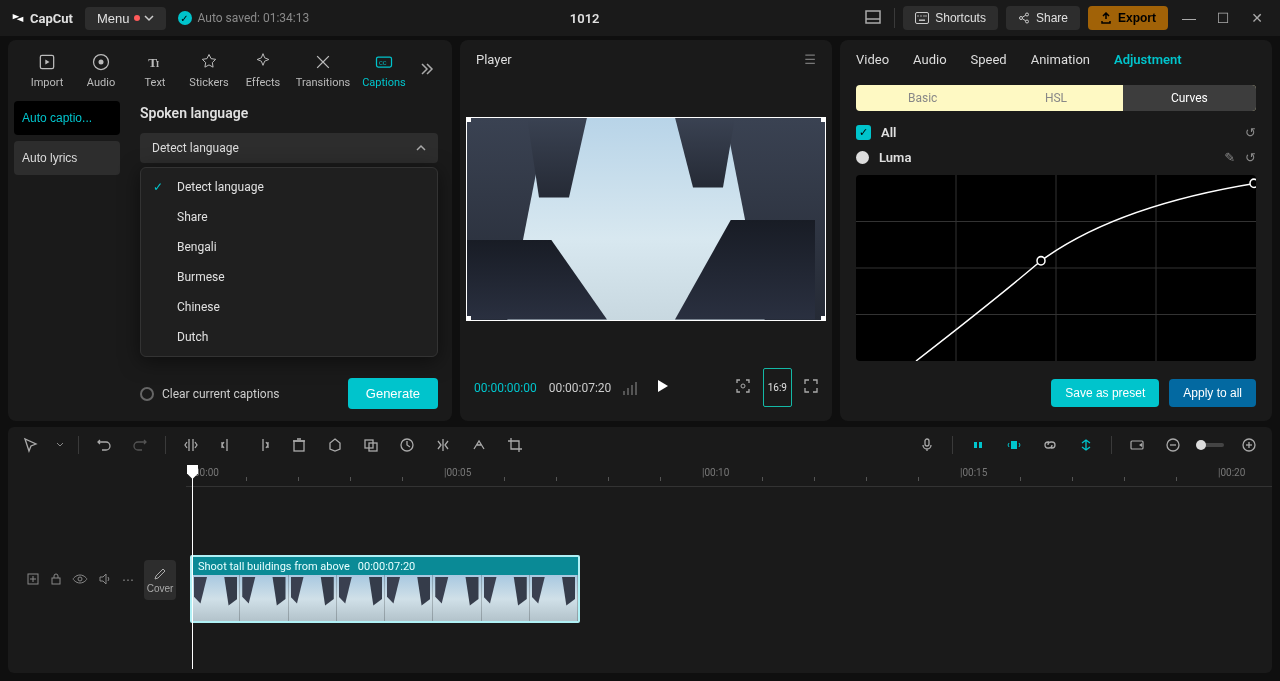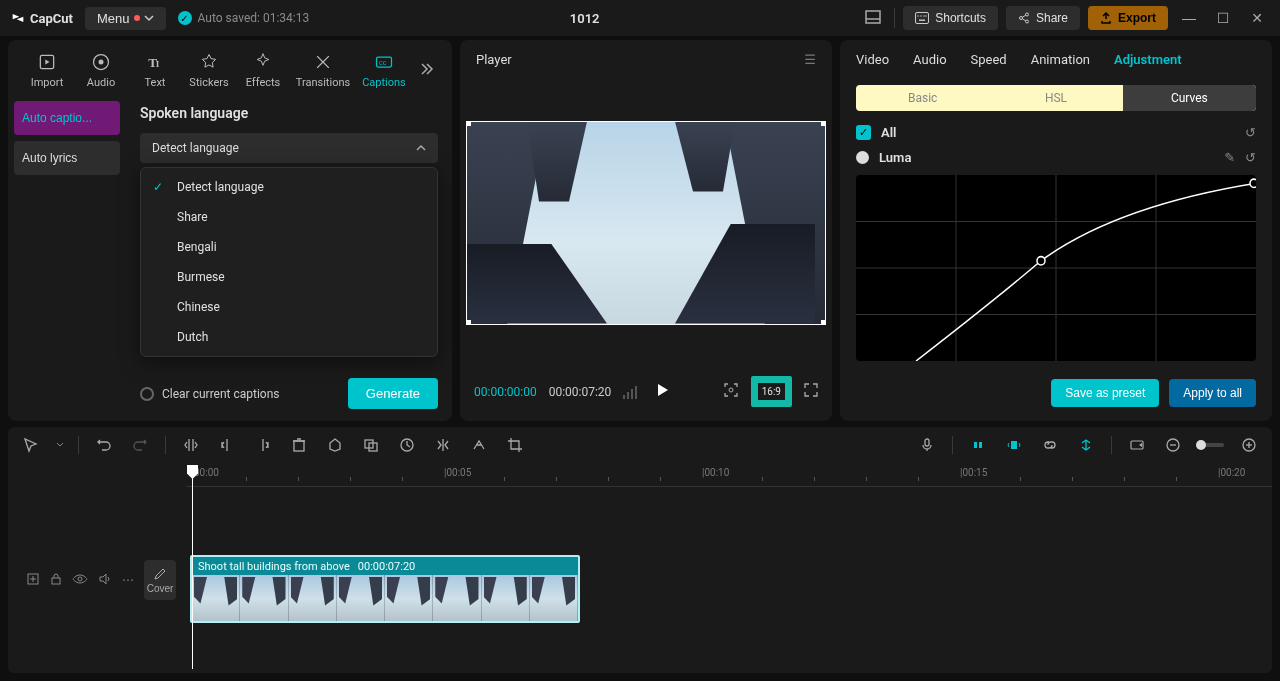--- a/index.html
+++ b/index.html
@@ -111,21 +111,21 @@
     color: #ddd;
     padding: 10px 8px;
     border-radius: 4px;
     font-size: 12px;
     cursor: pointer;
     text-align: left;
     overflow: hidden;
     white-space: nowrap;
     text-overflow: ellipsis;
   }
-  .caption-side-btn.active { background: #701a75; color: #00c4cc; }
+  .caption-side-btn.active { background: #000000; color: #00c4cc; }
 
   .caption-main {
     flex: 1;
     padding: 12px 14px;
     position: relative;
     display: flex;
     flex-direction: column;
   }
   .caption-title { font-size: 14px; font-weight: 600; margin-bottom: 12px; }
   .dropdown-field {
@@ -225,21 +225,21 @@
     align-items: center;
     padding: 10px 14px 14px 14px;
     gap: 12px;
     font-size: 12px;
   }
   .time-current { color: #00c4cc; }
   .time-total { color: #ccc; }
   .play-btn { background: none; border: none; color: #fff; cursor: pointer; margin-left: 6px; }
   .player-right-controls { margin-left: auto; display: flex; gap: 12px; align-items: center; }
   .pc-btn { background: none; border: none; color: #aaa; cursor: pointer; font-size: 12px; }
-  .ratio-badge { border: 7px solid #14b8a6; padding: 3px 4px; border-radius: 2px; font-size: 10px; }
+  .ratio-badge { border: 1px solid #14b8a6; padding: 13px 4px; border-radius: 2px; font-size: 10px; }
   .volbars { display: flex; gap: 2px; align-items: flex-end; height: 14px; }
   .volbars span { width: 2px; background: #555; }
 
   
   .right-tabs {
     display: flex;
     padding: 12px 16px 6px 16px;
     gap: 24px;
   }
   .right-tab { color: #ddd; font-size: 13px; cursor: pointer; padding-bottom: 6px; }

